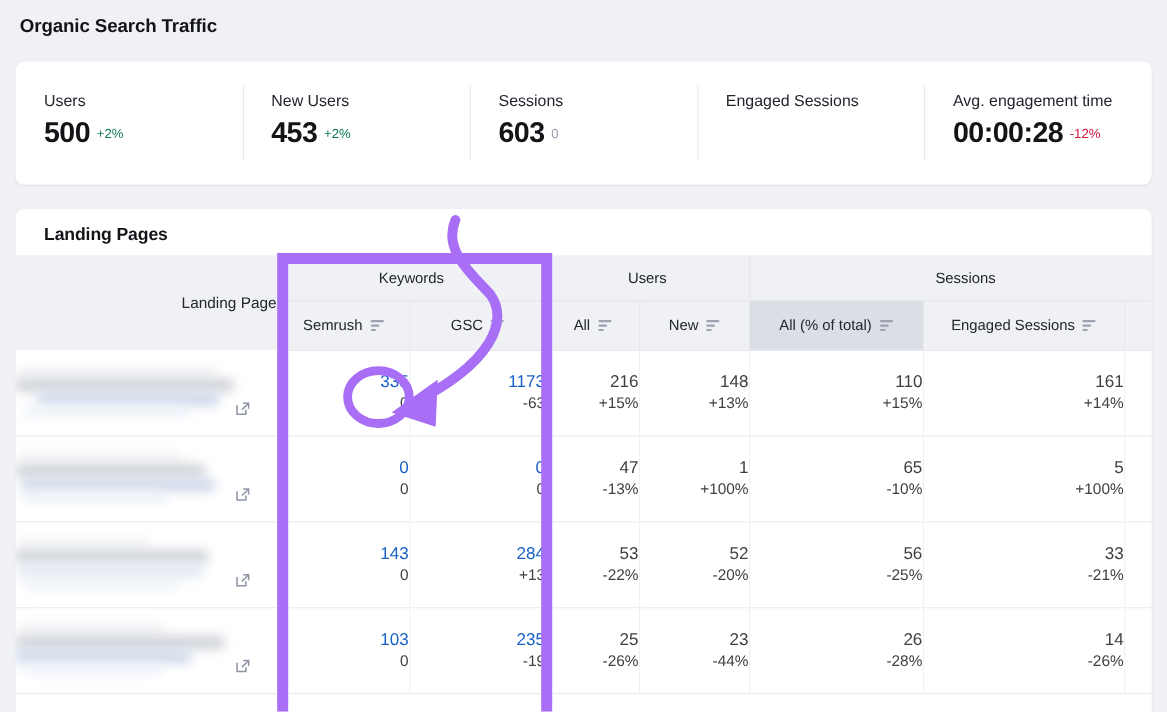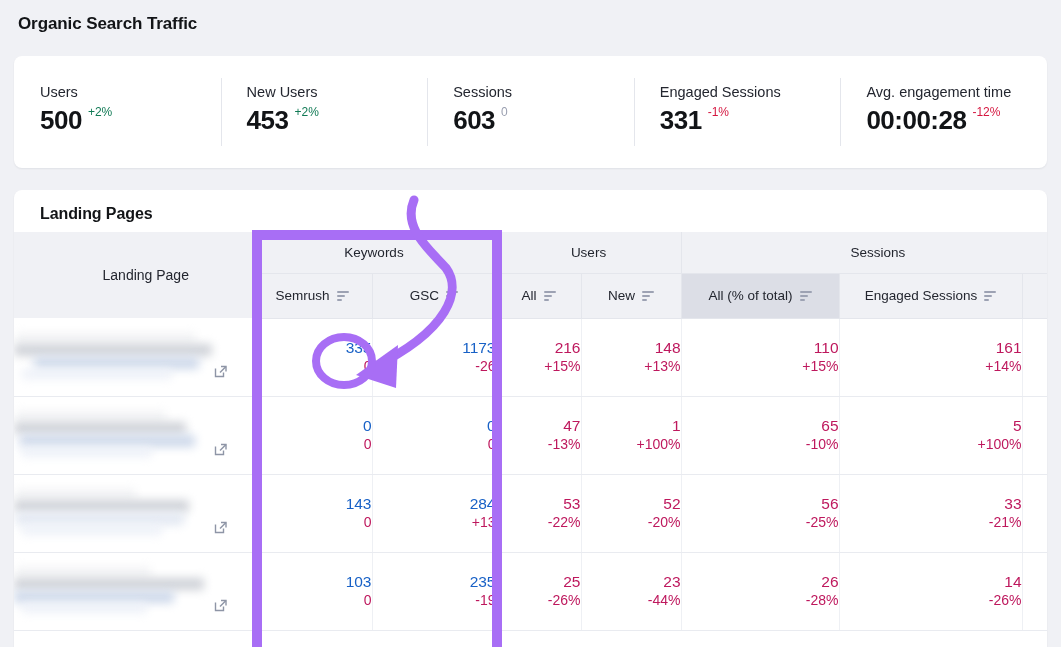--- a/index.html
+++ b/index.html
@@ -30,21 +30,21 @@
     flex: 1 1 0; position: relative;
     padding: 28px 0 0 26px;
   }
   .metric + .metric::before {
     content: ""; position: absolute; left: 0; top: 22px; bottom: 22px;
     width: 1px; background: #e4e6ec;
   }
   .metric-label {
     font-size: 14.5px; color: #23262f; margin-bottom: 5px; white-space: nowrap;
   }
-  .metric-row { display: flex; align-items: flex-start; }
+  .metric-row { display: flex; align-items: center; }
   .metric-value {
     font-size: 26px; font-weight: bold; color: #121417; letter-spacing: -.5px;
   }
   .metric-delta { font-size: 12px; margin-left: 6px; font-weight: normal; }
   .pos { color: #117a55; }
   .neg { color: #d5163f; }
   .zero { color: #9a9fb0; }
 
   
   .table-card {
@@ -95,21 +95,21 @@
   .sort-ico i:nth-child(1) { top: 0px; width: 12px; }
   .sort-ico i:nth-child(2) { top: 4px; width: 8px; }
   .sort-ico i:nth-child(3) { top: 8px; width: 5px; }
 
   tbody tr { height: 78px; }
   tbody td {
     border-bottom: 1px solid #e9ebf0;
     vertical-align: middle; text-align: right; padding-right: 12px;
   }
   tbody td.vsep { border-left: 1px solid #eef0f4; }
-  .num { font-size: 15.5px; color: #be185d; line-height: 19px; }
+  .num { font-size: 15.5px; color: #404040; line-height: 19px; }
   .num.link { color: #1861c6; }
   .sub { font-size: 14px; line-height: 19px; }
 
   
   td.lpcell { text-align: left; padding-left: 26px; position: relative; }
   .blurwrap { position: relative; width: 215px; height: 52px; }
   .blur-line { position: absolute; border-radius: 2px; filter: blur(5px); }
   .bl1 { left: 2px;  top: 2px;  width: 180px; height: 11px; background: #f2f3f5; }
   .bl2 { left: 0px;  top: 13px; width: 198px; height: 12px; background: #cfd2d8; }
   .bl3 { left: 20px; top: 26px; width: 165px; height: 12px; background: #cdd8ea; }
@@ -147,24 +147,20 @@
     <div class="metric">
       <div class="metric-label">Sessions</div>
       <div class="metric-row">
         <span class="metric-value">603</span>
         <span class="metric-delta zero">0</span>
       </div>
     </div>
 
     <div class="metric">
       <div class="metric-label">Engaged Sessions</div>
-      <div class="metric-row">
-        <span class="metric-value">331</span>
-        <span class="metric-delta neg">-1%</span>
-      </div>
     </div>
 
     <div class="metric">
       <div class="metric-label">Avg. engagement time</div>
       <div class="metric-row">
         <span class="metric-value">00:00:28</span>
         <span class="metric-delta neg">-12%</span>
       </div>
     </div>
 
@@ -181,21 +177,21 @@
         <col style="width:85px">
         <col style="width:100px">
         <col style="width:158px">
         <col style="width:183px">
         <col style="width:52px">
       </colgroup>
 
       <thead>
         <tr class="grp-row">
           <th class="lpcol" rowspan="2">
-            <div style="text-align:center;padding-left:26px;font-size:14px;">Landing Page</div>
+            <div style="text-align:right;padding-left:26px;font-size:14px;">Landing Page</div>
           </th>
           <th colspan="2" class="vsep">Keywords</th>
           <th colspan="2" class="vsep">Users</th>
           <th colspan="3" class="vsep">Sessions</th>
         </tr>
         <tr class="sub-row">
           <th class="vsep">
             <span class="thlabel">
                 <span>Semrush</span>
                 <span class="sort-ico">
@@ -276,21 +272,21 @@
                 <path d="M13 3.5 L7 9.5" fill="none" stroke="#8e95a6" stroke-width="1.4"></path>
               </svg>
             </div>
           </td>
           <td class="vsep">
             <div class="num link">335</div>
             <div class="num sub zero">0</div>
           </td>
           <td class="vsep">
             <div class="num link">1173</div>
-            <div class="num sub neg">-26</div>
+            <div class="num sub neg">-63</div>
           </td>
           <td class="vsep">
             <div class="num">216</div>
             <div class="num sub pos">+15%</div>
           </td>
           <td class="vsep">
             <div class="num">148</div>
             <div class="num sub pos">+13%</div>
           </td>
           <td class="vsep">

